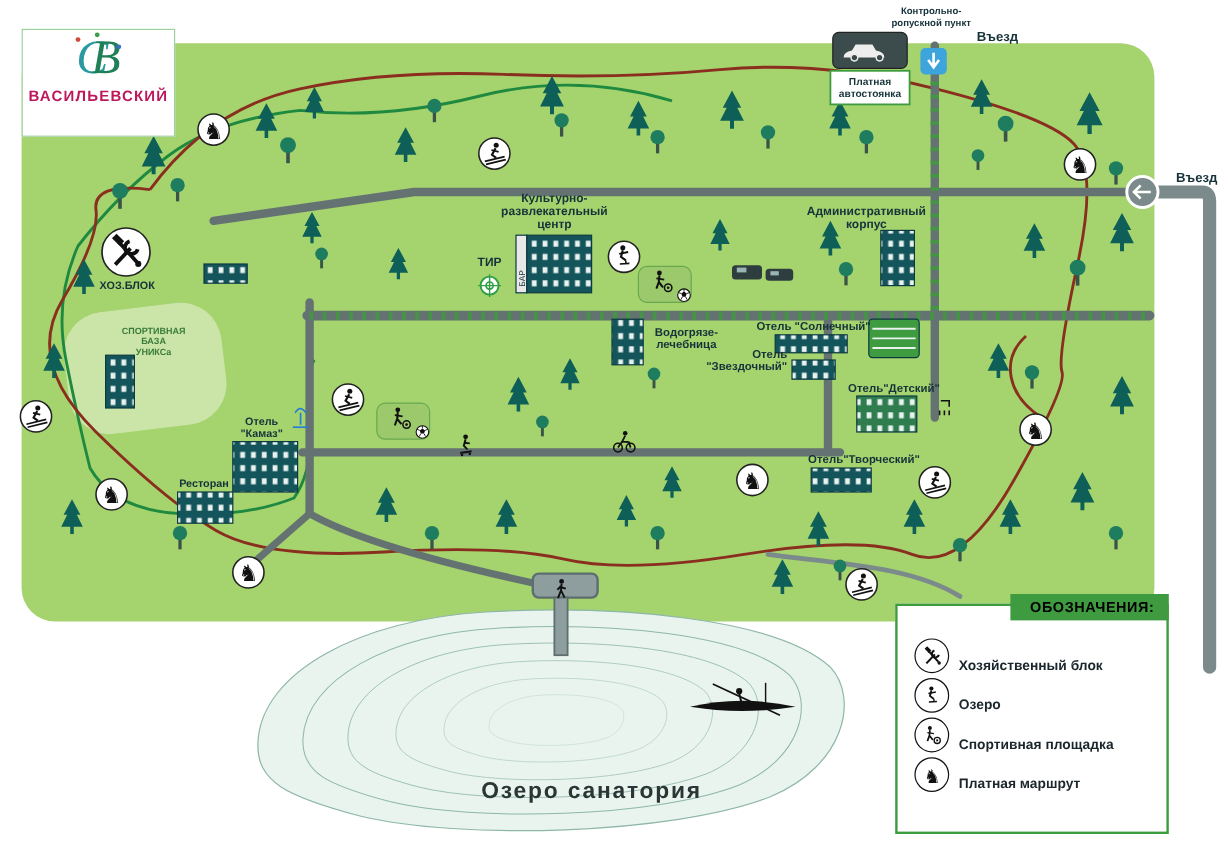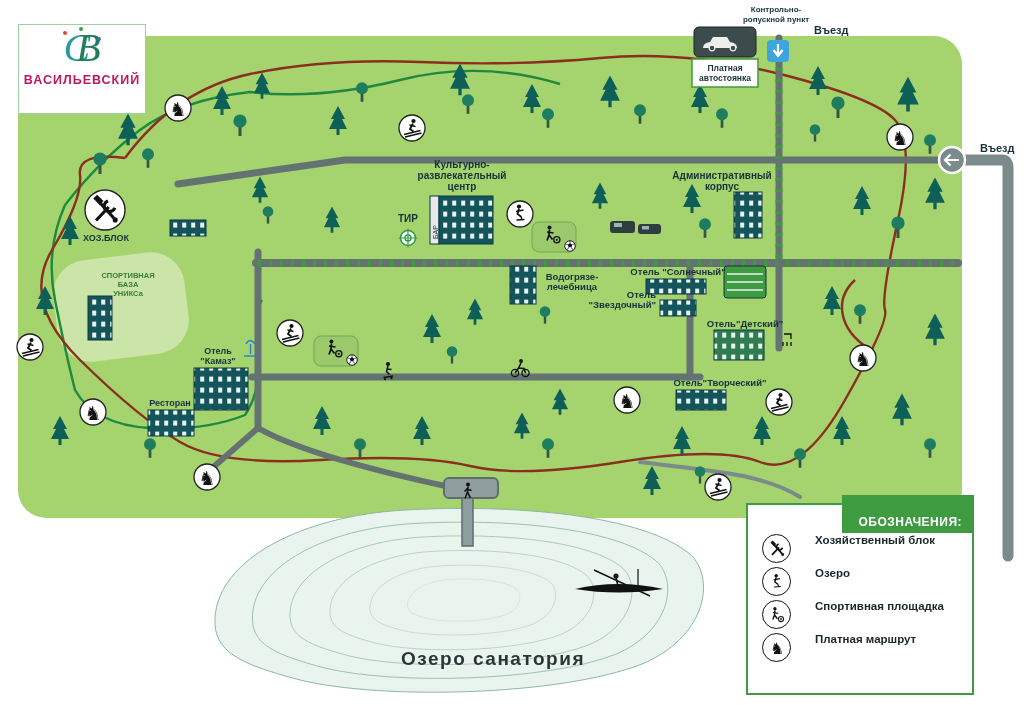--- a/index.html
+++ b/index.html
@@ -13,24 +13,24 @@
             color:#2b9aa0;position:relative;}
   .monogram .m2{color:#1f7f56;margin-left:-14px;}
   .dot{position:absolute;width:4px;height:4px;border-radius:50%;}
   .dot.red{background:#d24a3a;left:44px;top:6px;}
   .dot.blue{background:#3a6cc9;left:78px;top:12px;}
   .dot.green{background:#3a9e4a;left:60px;top:2px;}
   .logo-title{color:#be185d;font-size:12.5px;font-weight:600;letter-spacing:1px;margin-top:2px;}
   
   .legend{position:absolute;left:746px;top:503px;width:228px;height:192px;background:#fff;
           border:2px solid #3f9b3f;box-sizing:border-box;z-index:6;}
-  .legend-header{position:absolute;top:-10px;right:-2px;background:#3f9b3f;color:#ffffff;
-                 font-size:12px;font-weight:bold;padding:20px 12px 4px 16px;letter-spacing:.5px;}
+  .legend-header{position:absolute;top:-10px;right:-2px;background:#3f9b3f;color:#000000;
+                 font-size:12px;font-weight:bold;padding:4px 12px 4px 16px;letter-spacing:.5px;}
   .legend-items{margin-top:26px;}
-  .legend-row{display:flex;align-items:flex-start;gap:24px;padding:3px 0 3px 14px;height:27px;}
+  .legend-row{display:flex;align-items:flex-end;gap:8px;padding:3px 0 3px 14px;height:27px;}
   .legend-ic{width:27px;height:27px;border:1.4px solid #111;border-radius:50%;flex:0 0 auto;
              display:flex;align-items:center;justify-content:center;background:#fff;}
   .legend-ic svg{position:static;display:block;}
   .legend-label{font-size:11.5px;font-weight:bold;color:#1a262b;}
   text{font-family:"Liberation Sans",sans-serif;}
   .glyph{font-family:"DejaVu Sans",sans-serif;}
 </style>
 </head>
 <body>
 

